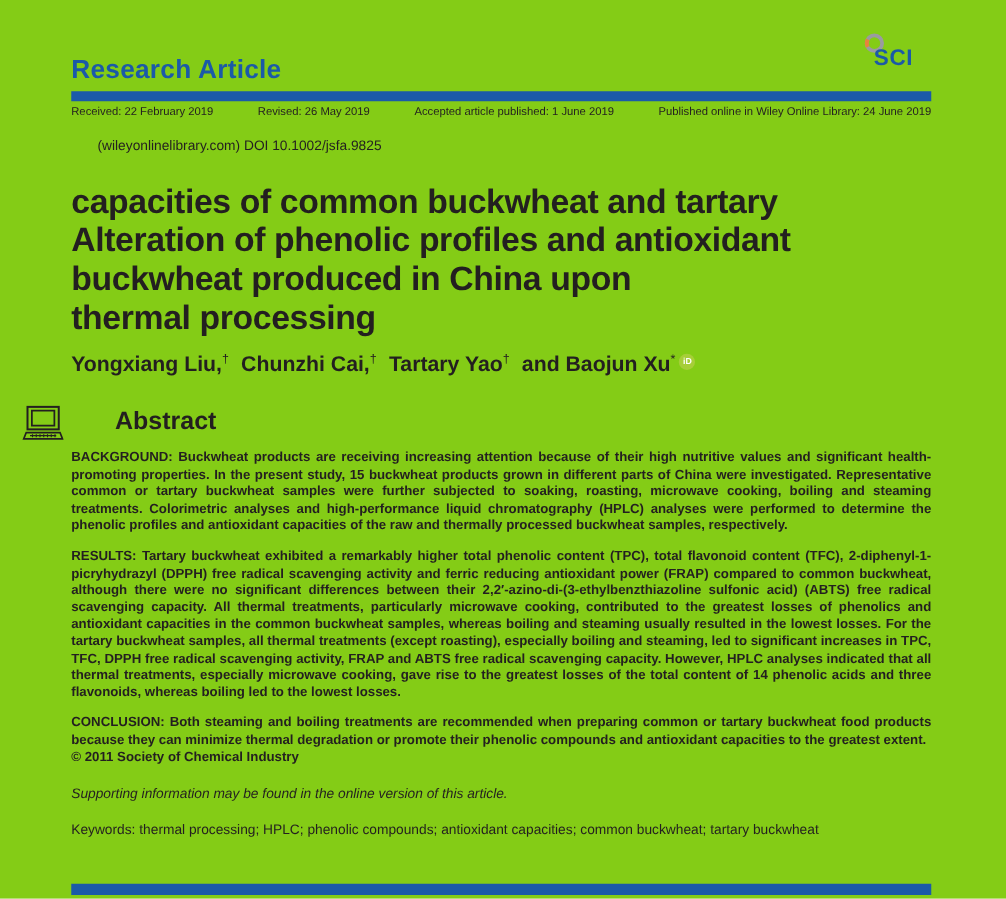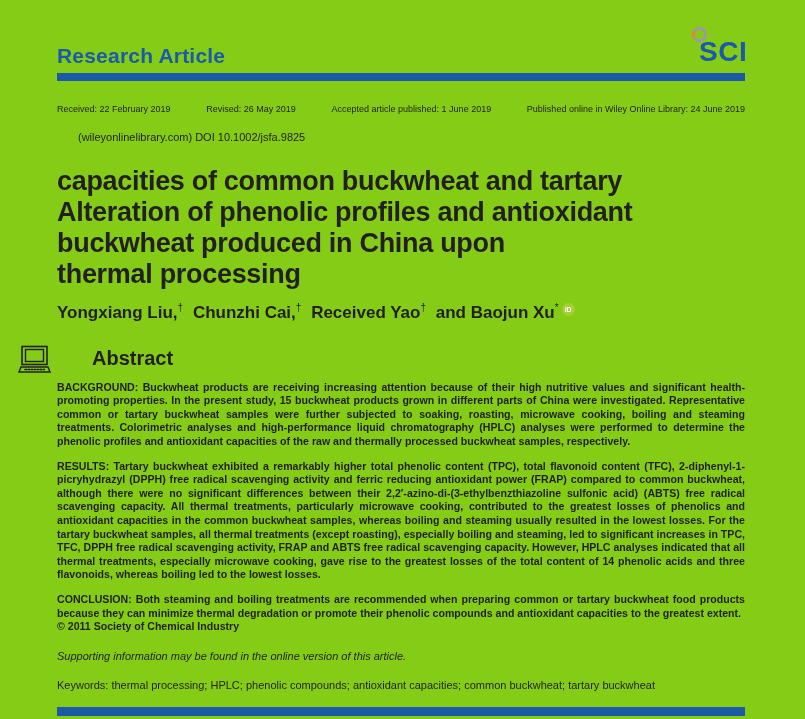--- a/index.html
+++ b/index.html
@@ -14,29 +14,29 @@
   .content { padding: 26px 60px 0 57px; }
 
   
   .masthead { display: flex; justify-content: space-between; align-items: flex-end; }
   .article-type {
     color: #1b5aa8; font-size: 21px; font-weight: bold; letter-spacing: 0.2px;
   }
   .sci-logo { position: relative; width: 56px; height: 42px; }
   .sci-ring { position: absolute; top: 0; left: 2px; }
   .sci-text {
-    position: absolute; bottom: 0; left: 10px;
-    color: #1b5aa8; font-size: 28px; font-weight: bold; letter-spacing: 0.5px;
+    position: absolute; bottom: 11px; left: 10px;
+    color: #1b5aa8; font-size: 18px; font-weight: bold; letter-spacing: 0.5px;
   }
   .blue-bar { height: 8px; background: #1b5aa8; margin-top: 5px; }
   .bottom-bar { position: absolute; left: 57px; right: 60px; bottom: 3px; height: 9px; background: #1b5aa8; }
 
   .dates-row {
     display: flex; justify-content: space-between;
-    margin-top: 23px; font-size: 9px; color: #231f20;
+    margin-top: 3px; font-size: 9px; color: #231f20;
   }
   .doi-line { margin-top: 17px; font-size: 11px; margin-left: 21px; }
 
   
   .title { margin-top: 23px; font-size: 27px; font-weight: bold; line-height: 31px; letter-spacing: -0.3px; }
   .authors { margin-top: 12px; font-size: 17px; font-weight: bold; }
   .author { white-space: nowrap; }
   .author + .author { margin-left: 5px; }
   .author sup { font-size: 10px; font-weight: normal; }
   .orcid-badge {
@@ -94,21 +94,21 @@
     <h1 class="title">
       <div>capacities of common buckwheat and tartary</div>
       <div>Alteration of phenolic profiles and antioxidant</div>
       <div>buckwheat produced in China upon</div>
       <div>thermal processing</div>
     </h1>
 
     <div class="authors">
       <span class="author"><span>Yongxiang Liu,</span><sup>†</sup></span>
       <span class="author"><span>Chunzhi Cai,</span><sup>†</sup></span>
-      <span class="author"><span>Received Yao</span><sup>†</sup></span>
+      <span class="author"><span>Tartary Yao</span><sup>†</sup></span>
       <span class="author"><span>and Baojun Xu</span><sup>*</sup></span><span class="orcid-badge">iD</span>
     </div>
 
     <div class="abstract-section">
       <span class="computer-icon">
         <svg width="34" height="30" viewBox="0 0 34 30">
           <rect x="5" y="1.5" width="25" height="18" fill="none" stroke="#231f20" stroke-width="1.6"></rect>
           <rect x="8.5" y="4.5" width="18" height="12" fill="none" stroke="#231f20" stroke-width="1.4"></rect>
           <path d="M 4 22 L 31 22 L 33 27 L 2 27 Z" fill="none" stroke="#231f20" stroke-width="1.4"></path>
           <path d="M 7 24.5 h 21 M 9 23.3 v 2.4 M 12 23.3 v 2.4 M 15 23.3 v 2.4 M 18 23.3 v 2.4 M 21 23.3 v 2.4 M 24 23.3 v 2.4 M 27 23.3 v 2.4" stroke="#231f20" stroke-width="0.9" fill="none"></path>

